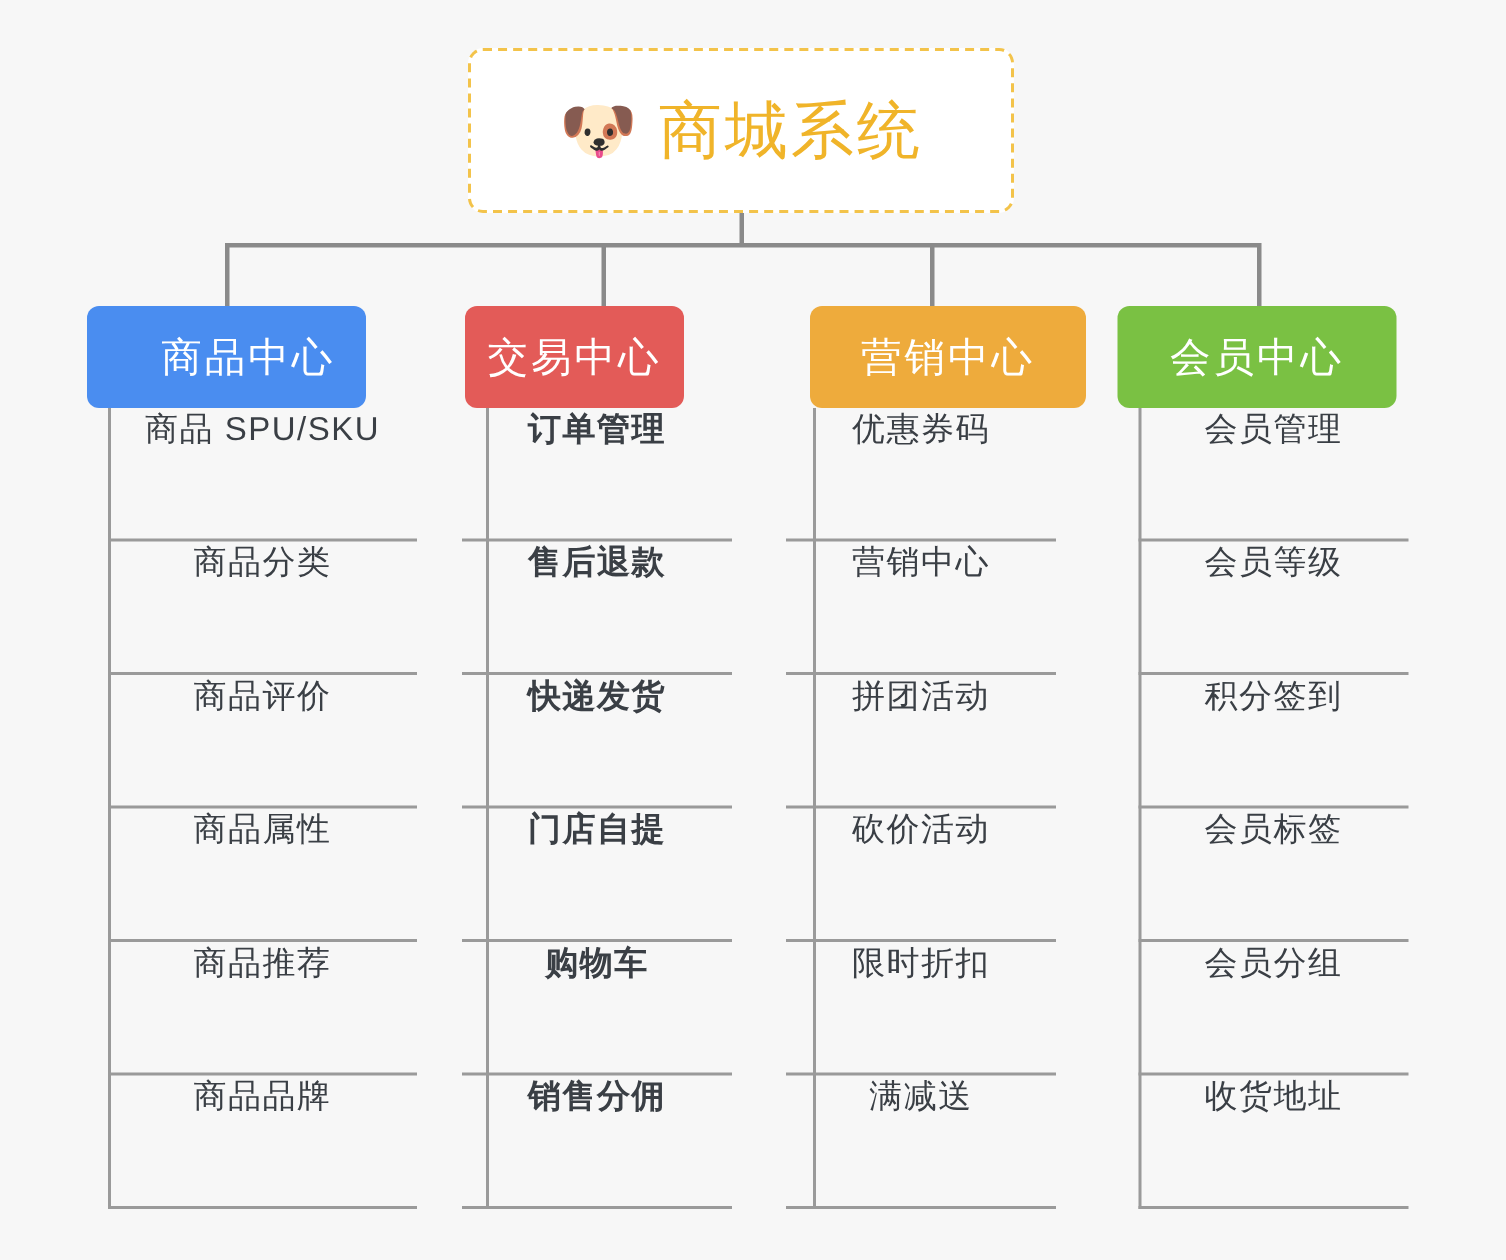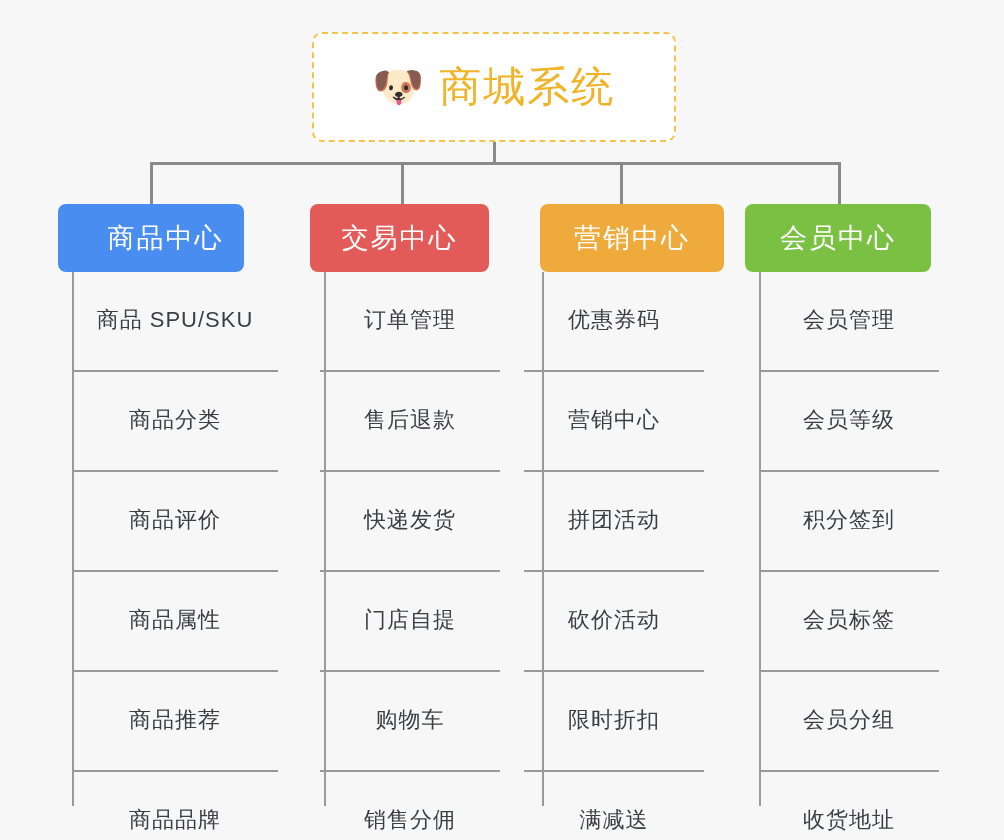--- a/index.html
+++ b/index.html
@@ -74,21 +74,21 @@
   .conn-drop.c1 { left: 401px; }
   .conn-drop.c2 { left: 620px; }
   .conn-drop.c3 { left: 838px; }
 
   
   .branch {
     position: absolute;
     top: 204px;
   }
   .branch.b0 { left: 58px;  width: 186px; }
-  .branch.b1 { left: 310px; width: 179px; }
+  .branch.b1 { left: 310px; width: 146px; }
   .branch.b2 { left: 540px; width: 184px; }
   .branch.b3 { left: 745px; width: 186px; }
 
   .branch-header {
     height: 68px;
     border-radius: 8px;
     display: flex;
     align-items: center;
     justify-content: center;
     color: #ffffff;
@@ -108,30 +108,30 @@
   .spine.s1 { left: 324px; height: 534px; }
   .spine.s2 { left: 542px; height: 534px; }
   .spine.s3 { left: 759px; height: 534px; }
 
   
   .leaves {
     position: absolute;
     top: 272px;
   }
   .leaves.l0 { left: 72px;  width: 206px; }
-  .leaves.l1 { left: 320px; width: 180px; }
+  .leaves.l1 { left: 308px; width: 180px; font-weight: bold; }
   .leaves.l2 { left: 524px; width: 180px; }
   .leaves.l3 { left: 759px; width: 180px; }
 
   .leaf {
-    height: 100px;
+    height: 89px;
     box-sizing: border-box;
     border-bottom: 2px solid #9a9a9a;
     display: flex;
-    align-items: center;
+    align-items: flex-start;
     justify-content: center;
     padding-bottom: 3px;
   }
   .leaf-label {
     font-size: 22px;
     color: #3a3f45;
     letter-spacing: 1px;
     white-space: nowrap;
     line-height: 1.25;
   }

